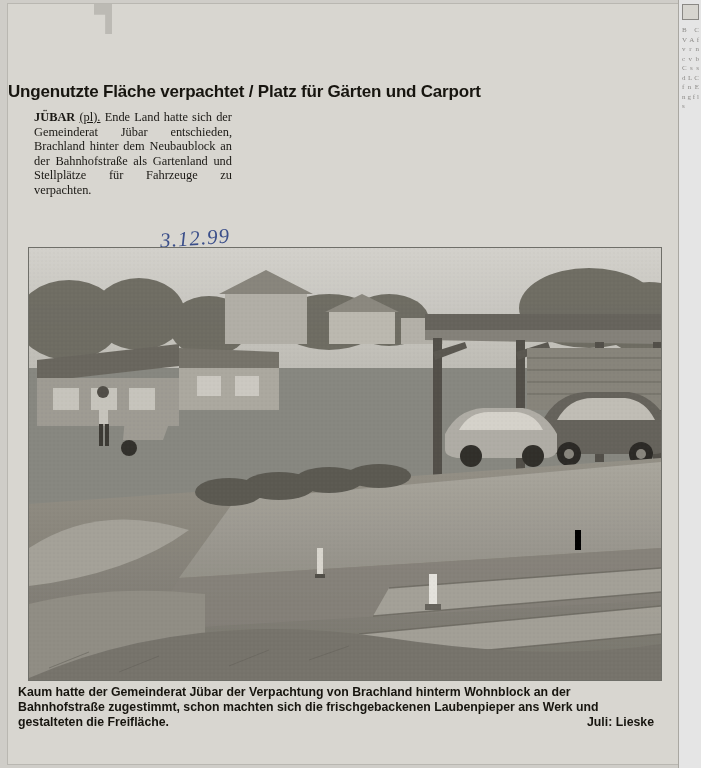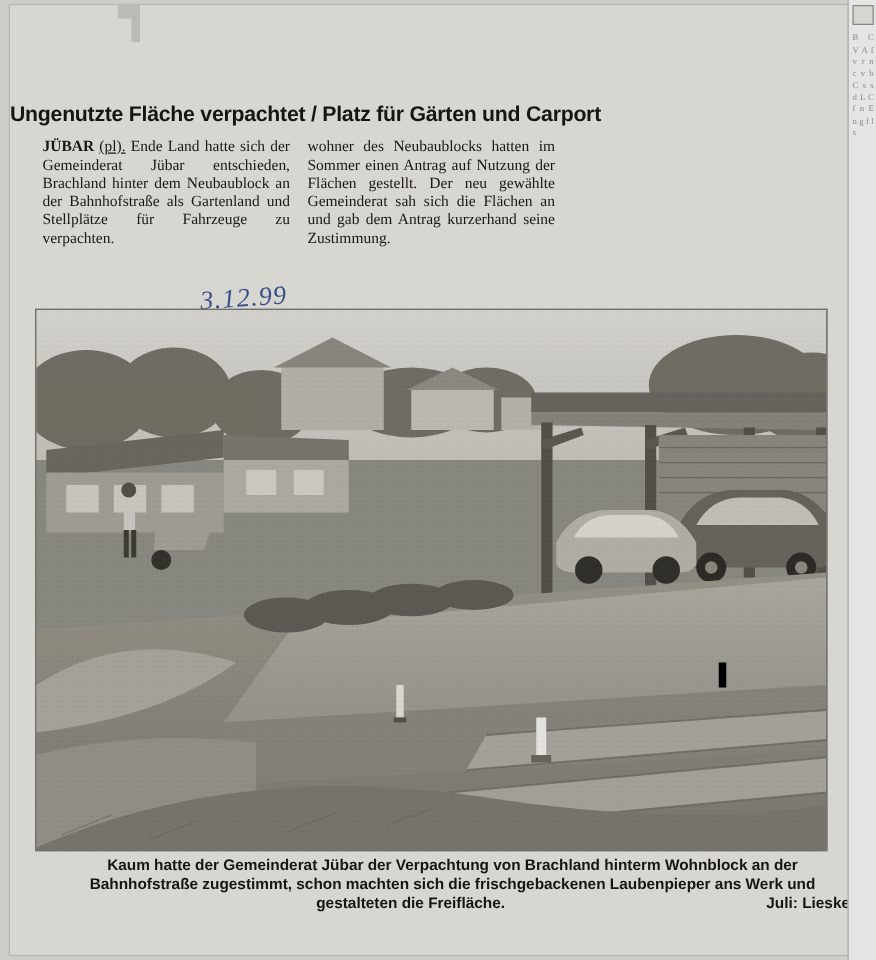--- a/index.html
+++ b/index.html
@@ -154,29 +154,29 @@
     height: 432px;
     background: #8d8d86;
     overflow: hidden;
     border: 1px solid #6f6f69;
   }
   .photo svg { display: block; }
 
   
   .caption {
     position: absolute;
-    left: 36px;
+    left: 10px;
     top: 681px;
     width: 636px;
     font-family: "Liberation Sans", sans-serif;
     font-weight: bold;
     font-size: 12.3px;
     line-height: 15.2px;
     color: #17150f;
-    text-align: center;
+    text-align: left;
   }
   .caption .credit {
     float: right;
   }
 </style>
 </head>
 <body>
 
 <div class="page">
 
@@ -190,23 +190,20 @@
 
       <div class="col">
         <p>
           <span class="dateline">JÜBAR</span>
           <span class="dateline-sub">(pl).</span>
           <span>Ende Land hatte sich der Gemeinderat Jübar entschieden, Brachland hinter dem Neubaublock an der Bahnhofstraße als Gartenland und Stellplätze für Fahrzeuge zu verpachten.</span>
         </p>
       </div>
 
 
-      <div class="col">
-        <p>wohner des Neubaublocks hatten im Sommer einen Antrag auf Nutzung der Flächen gestellt. Der neu gewählte Gemeinderat sah sich die Flächen an und gab dem Antrag kurzerhand seine Zustimmung.</p>
-      </div>
 
     </div>
 
     <div class="handwriting">3.12.99</div>
 
     <div class="photo">
       <svg width="632" height="432" viewBox="0 0 632 432" xmlns="http://www.w3.org/2000/svg" aria-hidden="true">
         <defs>
           <linearGradient id="sky" x1="0" y1="0" x2="0" y2="1">
             <stop offset="0%" stop-color="#dcdad4"></stop>

